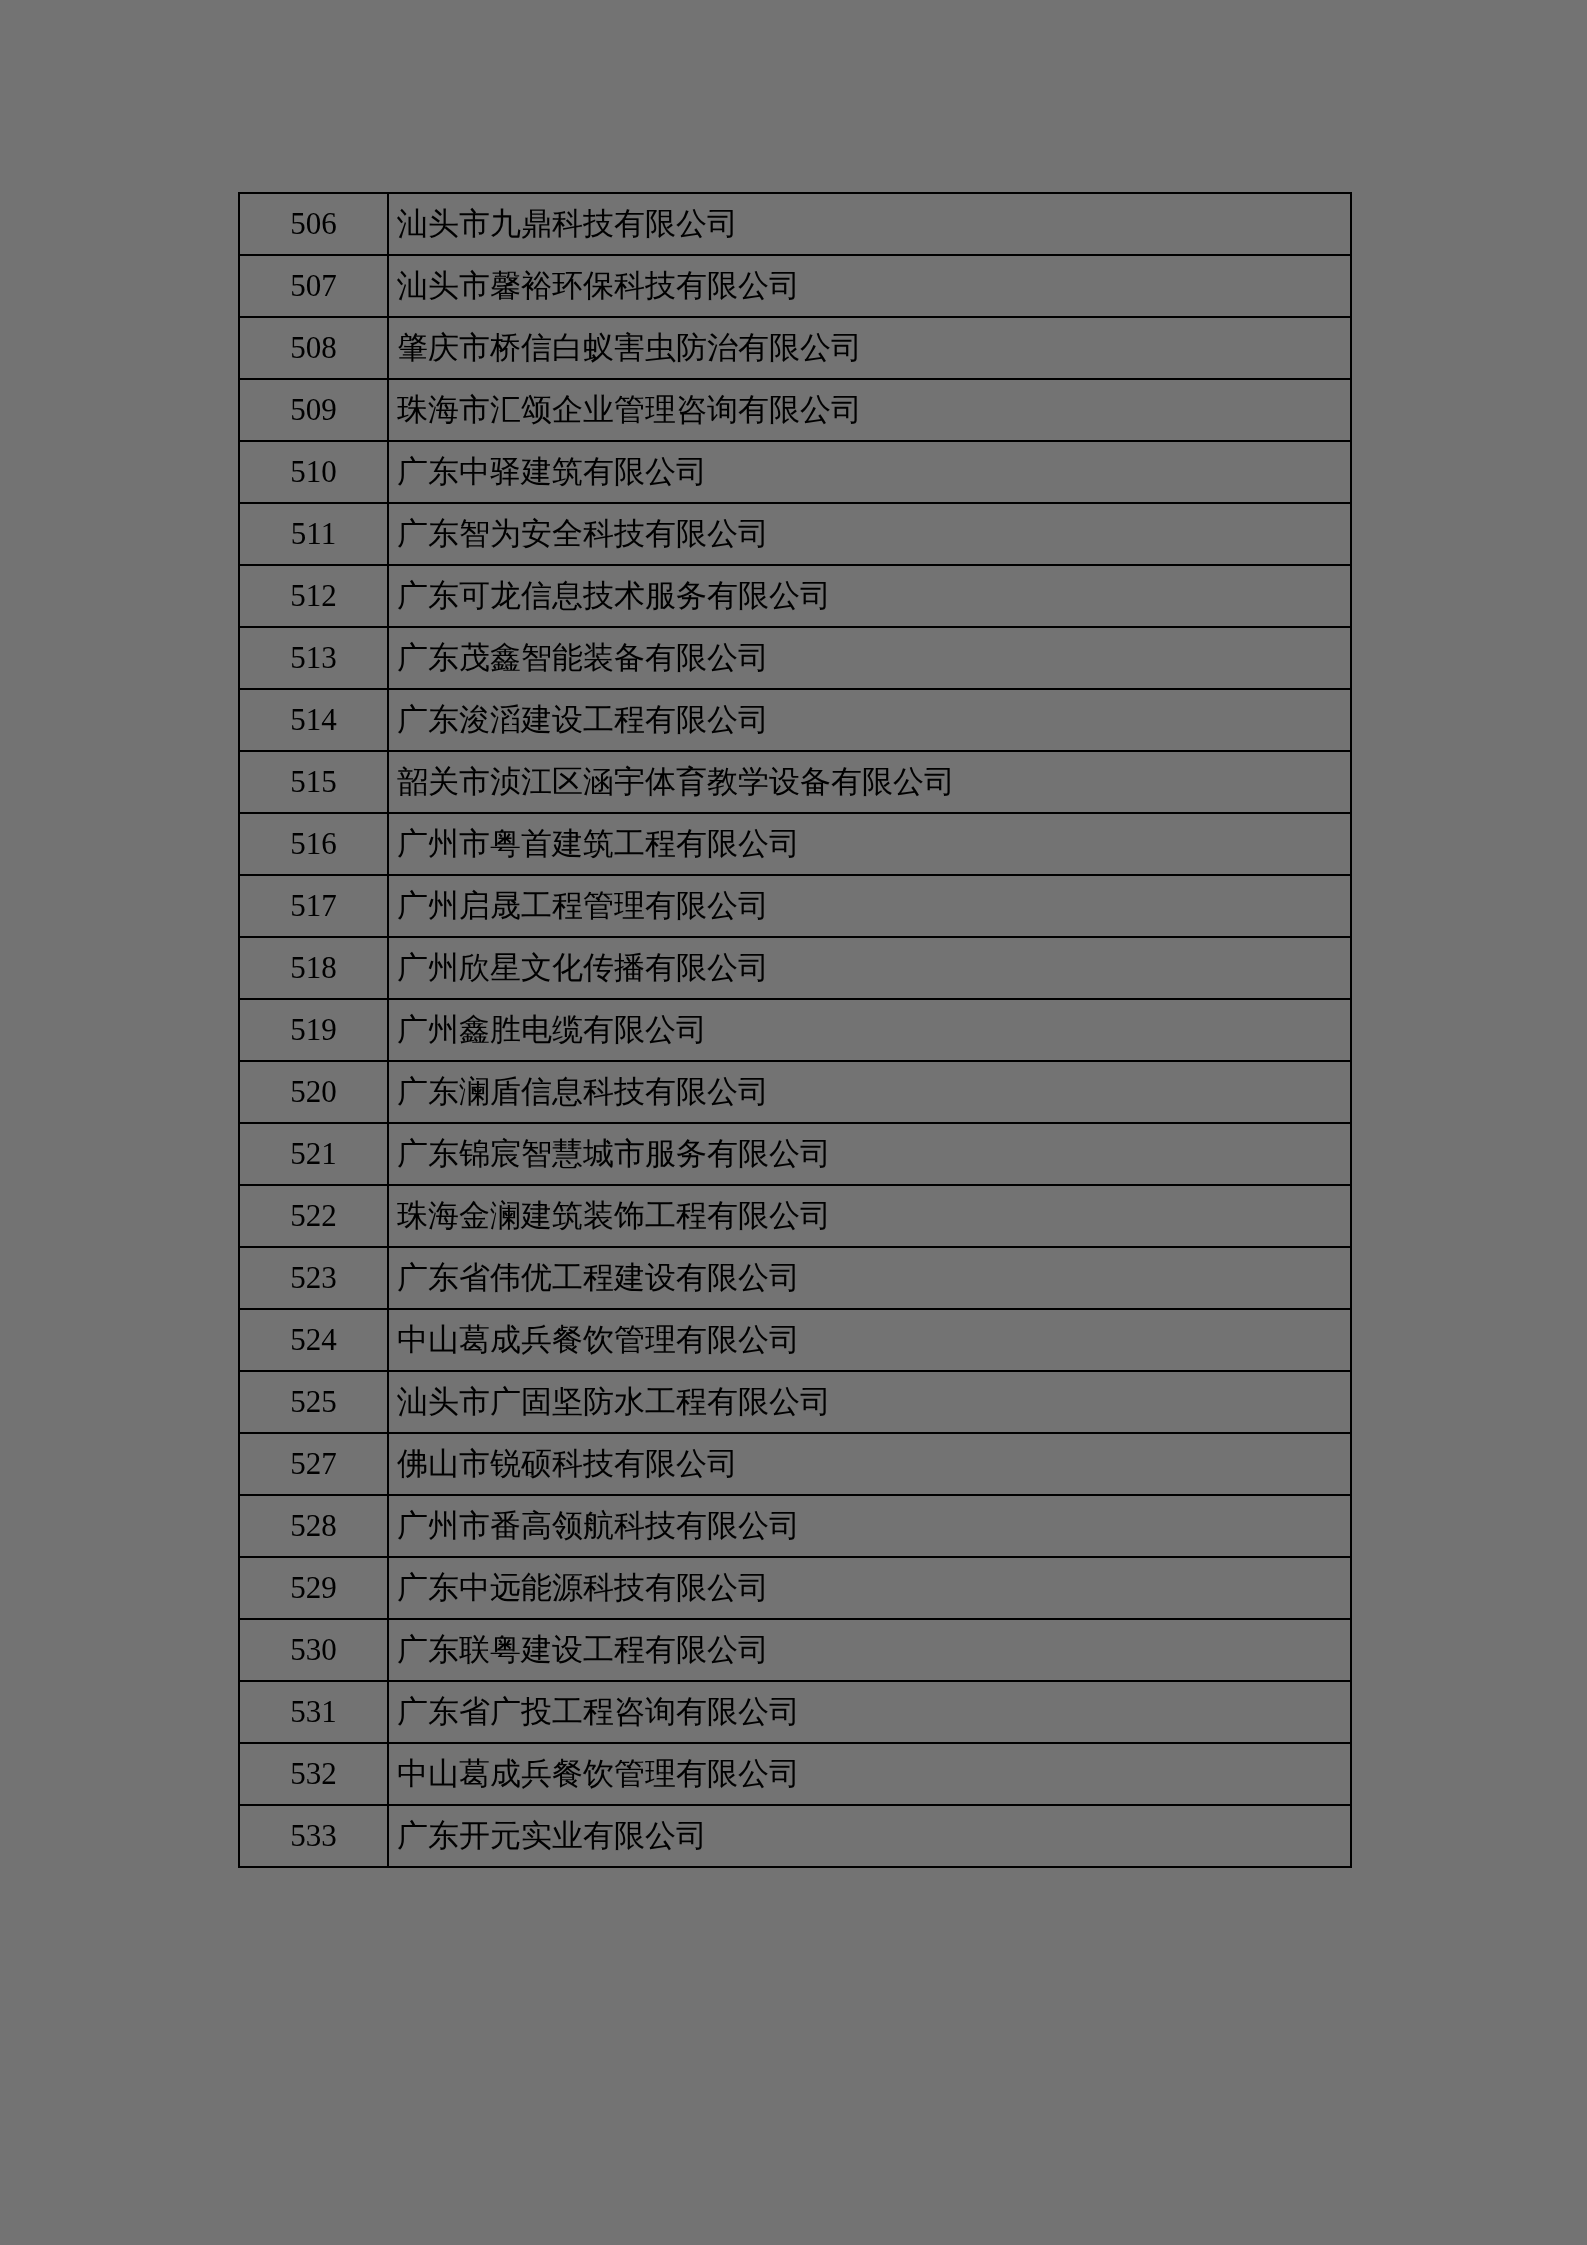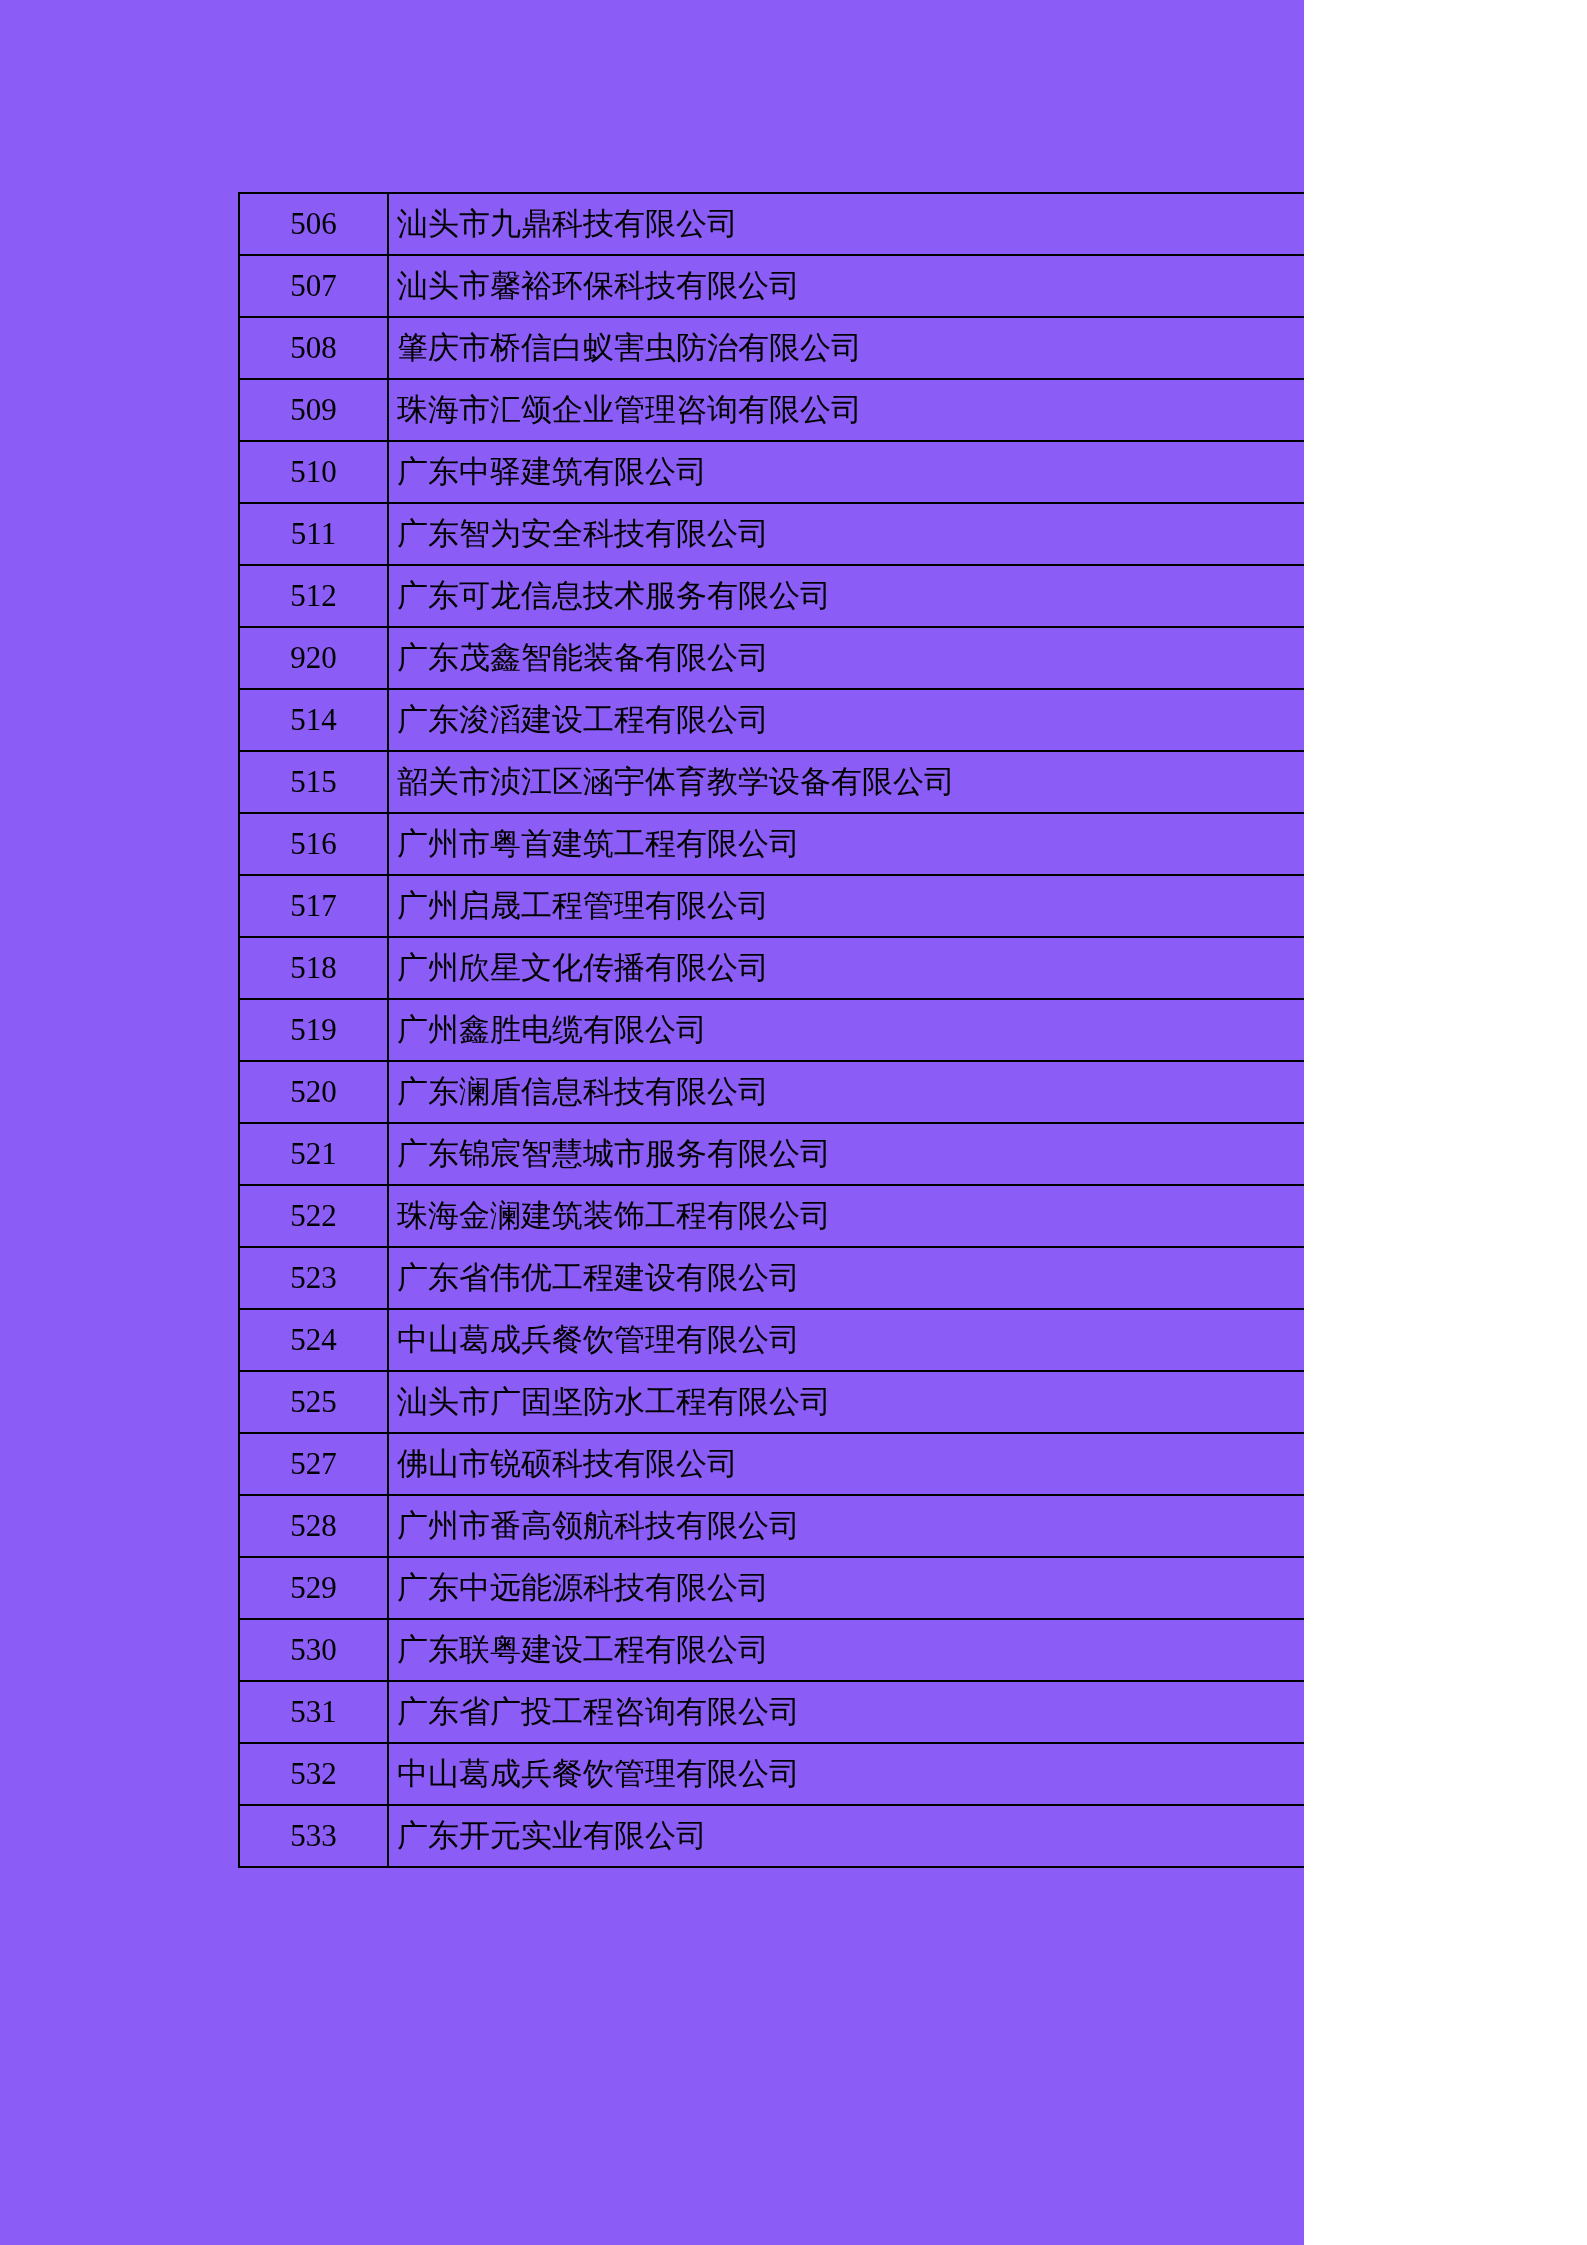--- a/index.html
+++ b/index.html
@@ -2,23 +2,23 @@
 <html><head>
 <meta charset="utf-8">
 <style>
   html, body {
     margin: 0;
     padding: 0;
     background: #ffffff;
   }
   .page {
     position: relative;
-    width: 1304px;
+    width: 1587px;
     height: 2245px;
-    background: #8b5cf6;
+    background: #737373;
     overflow: hidden;
     text-decoration: underline;
   }
   .company-table {
     position: absolute;
     left: 238px;
     top: 192px;
     width: 1114px;
     border-collapse: collapse;
     table-layout: fixed;
@@ -71,21 +71,21 @@
       </tr>
         <tr style="">
         <td class="cell-no">511</td>
         <td class="cell-name">广东智为安全科技有限公司</td>
       </tr>
         <tr style="">
         <td class="cell-no">512</td>
         <td class="cell-name">广东可龙信息技术服务有限公司</td>
       </tr>
         <tr style="">
-        <td class="cell-no">920</td>
+        <td class="cell-no">513</td>
         <td class="cell-name">广东茂鑫智能装备有限公司</td>
       </tr>
         <tr style="">
         <td class="cell-no">514</td>
         <td class="cell-name">广东浚滔建设工程有限公司</td>
       </tr>
         <tr style="">
         <td class="cell-no">515</td>
         <td class="cell-name">韶关市浈江区涵宇体育教学设备有限公司</td>
       </tr>

